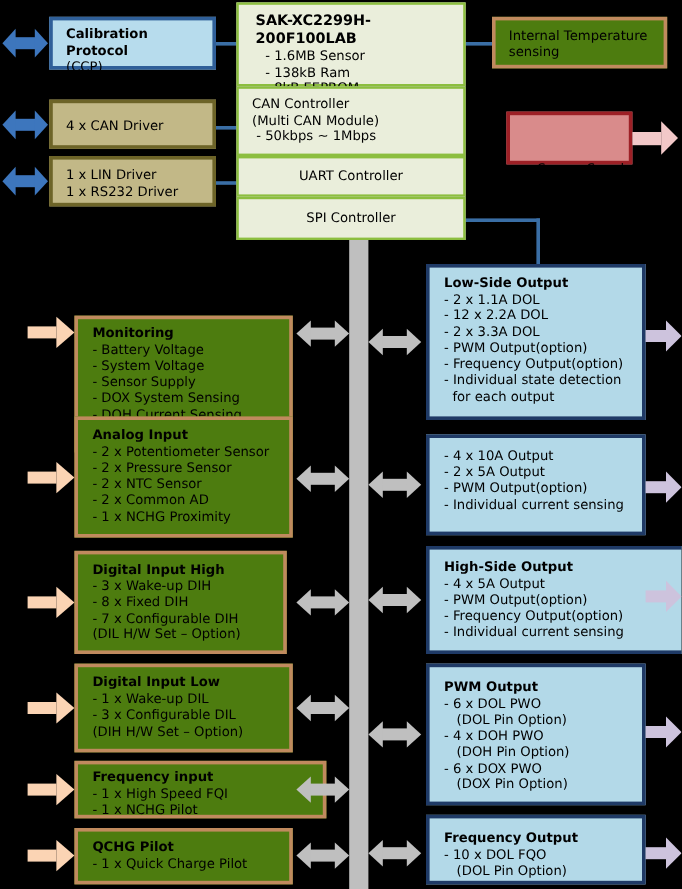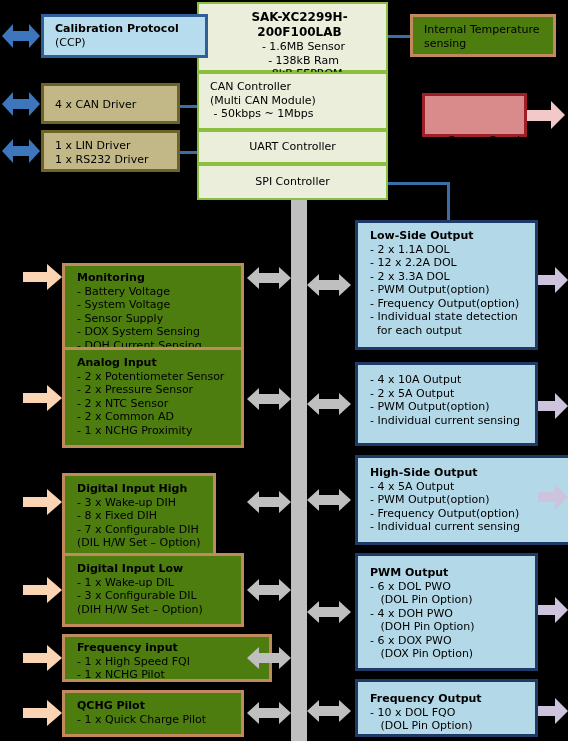--- a/index.html
+++ b/index.html
@@ -45,21 +45,21 @@
   <div class="conn" style="left:179px;top:151px;width:18px;height:3px;"></div>
 
   <div class="conn" style="left:388px;top:35px;width:22px;height:3px;"></div>
 
   <div class="conn" style="left:388px;top:182px;width:62px;height:3px;"></div>
   <div class="conn" style="left:447px;top:182px;width:3px;height:38px;"></div>
 
   <div class="spine" style="left:291px;top:199px;width:16px;height:542px;"></div>
 
   <div class="box p-mcu" style="left:197px;top:2px;width:191px;height:70px;">
-    <div class="pad t11" style="padding-top:6px;padding-left:14px;text-align:center;">
+    <div class="pad t11" style="padding-top:6px;padding-left:14px;">
       <span class="ttl t12">SAK-XC2299H-200F100LAB</span>
       <span class="ln" style="padding-left:8px;">- 1.6MB Sensor</span>
       <span class="ln" style="padding-left:8px;">- 138kB Ram</span>
       <span class="ln" style="padding-left:8px;">- 8kB EEPROM</span>
     </div>
   </div>
 
   <div class="box p-mcu" style="left:197px;top:72px;width:191px;height:58px;">
     <div class="pad t11" style="padding-top:6px;padding-left:11px;">
       <span class="ln">CAN Controller</span>
@@ -69,21 +69,21 @@
   </div>
 
   <div class="box p-mcu ctr" style="left:197px;top:130px;width:191px;height:34px;">
     <span class="t11">UART Controller</span>
   </div>
 
   <div class="box p-mcu ctr" style="left:197px;top:164px;width:191px;height:36px;">
     <span class="t11">SPI Controller</span>
   </div>
 
-  <div class="box p-blue" style="left:41px;top:14px;width:167px;height:44px;border-width:3px;">
+  <div class="box p-blue" style="left:41px;top:14px;width:139px;height:44px;border-width:3px;">
     <div class="pad t11" style="padding-top:5px;padding-left:11px;">
       <span class="ttl">Calibration Protocol</span>
       <span class="ln">(CCP)</span>
     </div>
   </div>
 
   <div class="box p-khaki" style="left:41px;top:83px;width:139px;height:41px;border-width:3px;">
     <div class="pad t11" style="padding-top:12px;padding-left:11px;">
       <span class="ln">4 x CAN Driver</span>
     </div>
@@ -126,21 +126,21 @@
     <div class="pad t11" style="padding-top:6px;padding-left:12px;">
       <span class="ttl">Analog Input</span>
       <span class="ln">- 2 x Potentiometer Sensor</span>
       <span class="ln">- 2 x Pressure Sensor</span>
       <span class="ln">- 2 x NTC Sensor</span>
       <span class="ln">- 2 x Common AD</span>
       <span class="ln">- 1 x NCHG Proximity</span>
     </div>
   </div>
 
-  <div class="box p-peach" style="left:62px;top:473px;width:154px;height:86px;border-width:3px;">
+  <div class="box p-peach" style="left:62px;top:459px;width:177px;height:86px;border-width:3px;">
     <div class="pad t11" style="padding-top:6px;padding-left:12px;">
       <span class="ttl">Digital Input High</span>
       <span class="ln">- 3 x Wake-up DIH</span>
       <span class="ln">- 8 x Fixed DIH</span>
       <span class="ln">- 7 x Configurable DIH</span>
       <span class="ln">(DIL H/W Set – Option)</span>
     </div>
   </div>
 
   <div class="box p-peach" style="left:62px;top:553px;width:182px;height:74px;border-width:3px;">

